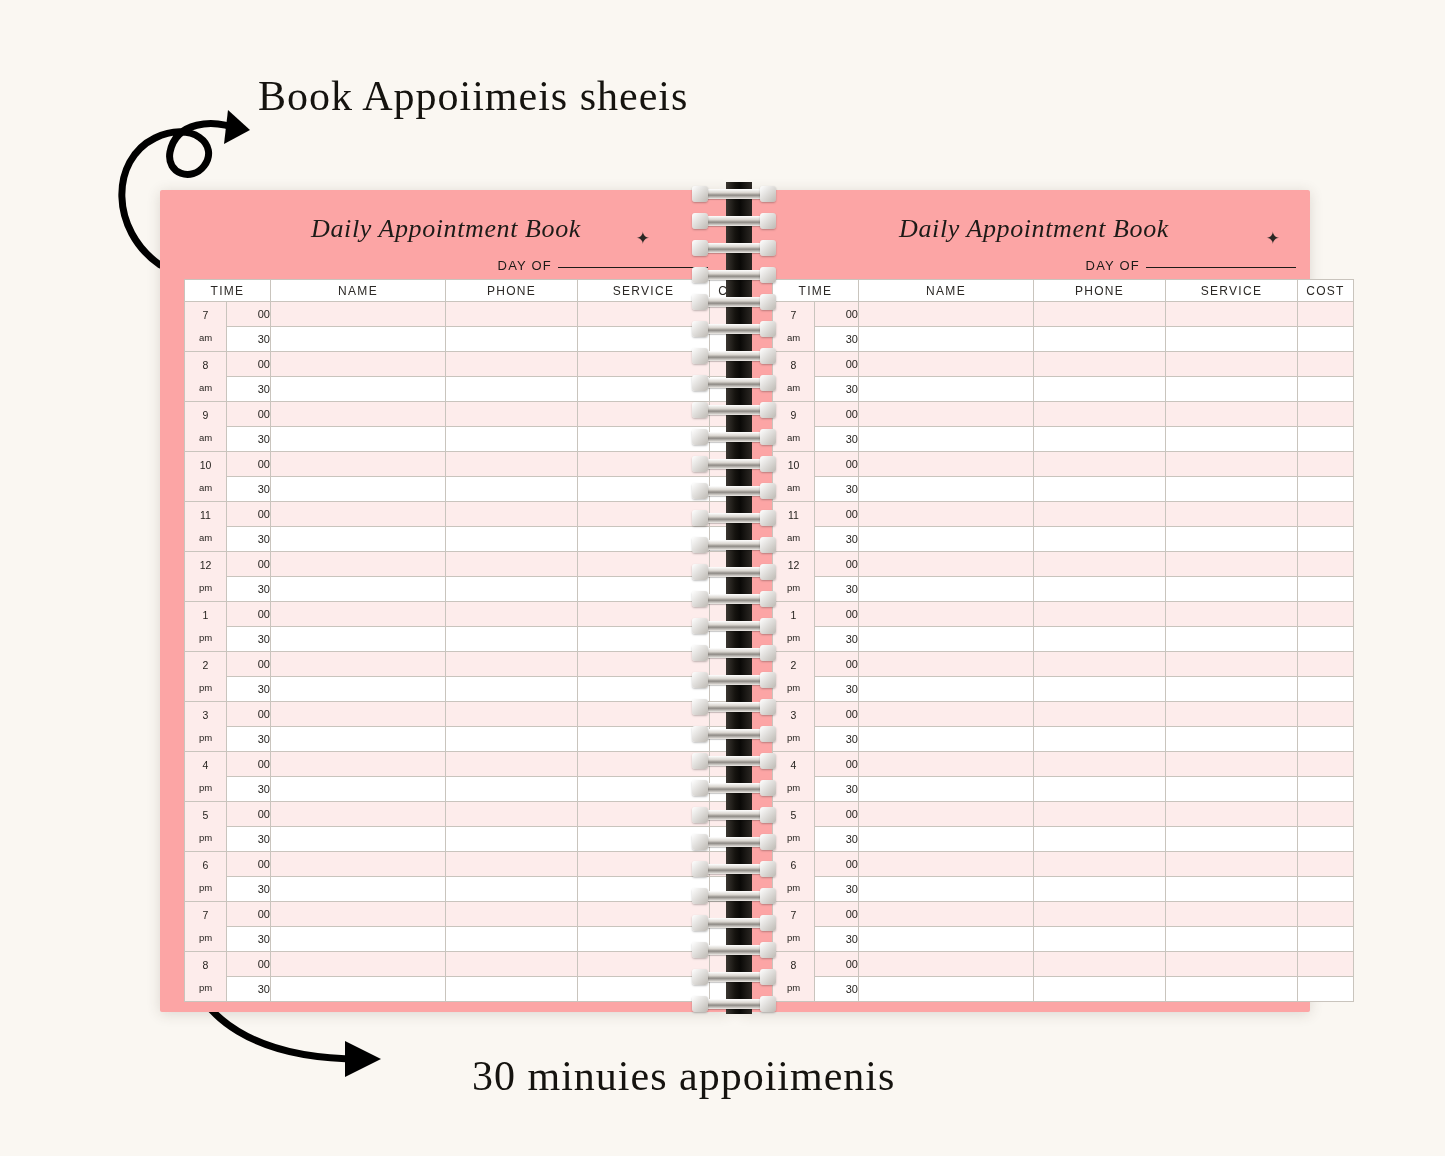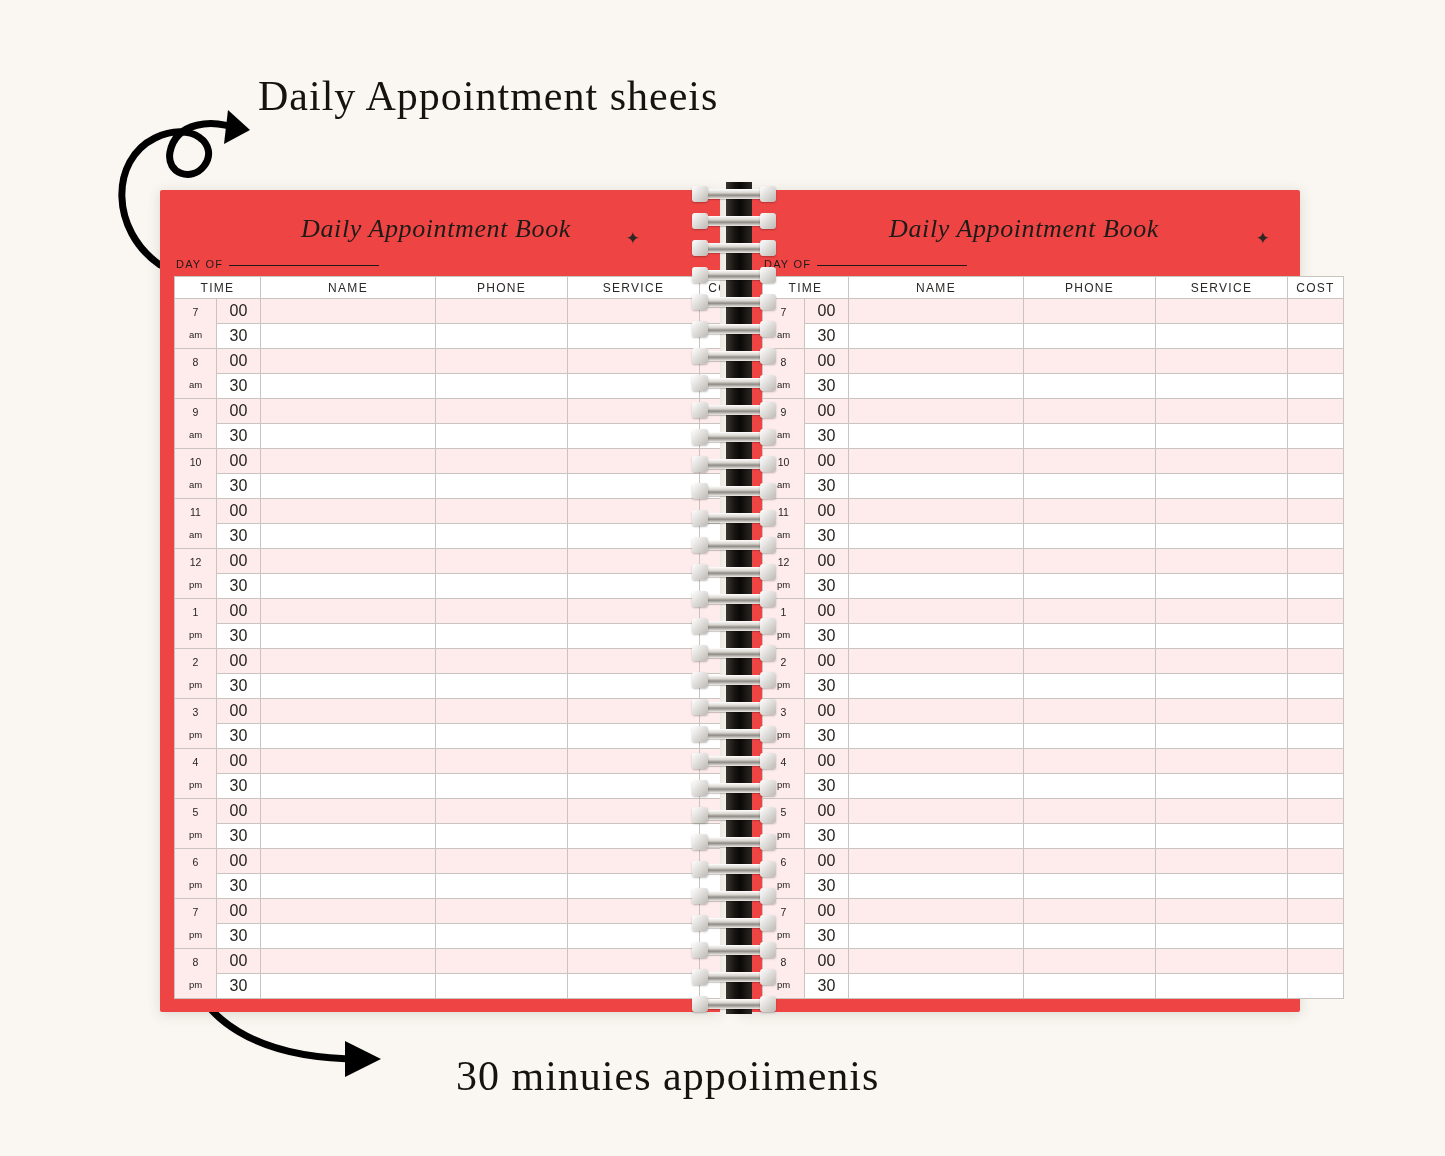--- a/index.html
+++ b/index.html
@@ -22,21 +22,21 @@
     color: #15130f;
     letter-spacing: 1px;
     white-space: nowrap;
   }
   #annot-top {
     left: 258px;
     top: 72px;
     font-size: 42px;
   }
   #annot-bottom {
-    left: 456px;
+    left: 472px;
     top: 1052px;
     font-size: 42px;
   }
 
   .arrow-svg {
     position: absolute;
     pointer-events: none;
   }
   #arrow-top { left: 100px; top: 100px; }
   #arrow-bottom { left: 175px; top: 955px; }
@@ -47,22 +47,23 @@
     left: 160px;
     top: 190px;
     width: 1140px;
     height: 822px;
   }
   .page {
     position: absolute;
     top: 0;
     width: 560px;
     height: 822px;
-    background: #ef4444;
+    background: #fca5a5;
     box-shadow: 0 2px 14px rgba(60,50,40,0.16);
+    padding-left: 10px;
   }
   .page-left  { left: 0; border-radius: 2px 0 0 2px; }
   .page-right { left: 580px; border-radius: 0 2px 2px 0; }
 
   .page-inner {
     position: relative;
     width: 100%;
     height: 100%;
     box-sizing: border-box;
   }
@@ -86,25 +87,26 @@
     position: absolute;
     top: 16px;
     font-size: 17px;
     color: #2a2724;
     line-height: 1;
   }
   .page-left .sparkle  { right: 58px; }
   .page-right .sparkle { right: 16px; }
 
   .dayof {
-    font-size: 11px;
+    font-size: 13px;
     letter-spacing: 1.2px;
     color: #1d1b18;
     margin: 4px 0 6px 2px;
     white-space: nowrap;
+    text-align: right;
   }
   .dayof .rule {
     display: inline-block;
     width: 150px;
     border-bottom: 1px solid #1d1b18;
     margin-left: 6px;
     vertical-align: 2px;
   }
 
   table.appt {
@@ -130,22 +132,22 @@
     text-align: center;
     font-size: 10.5px;
     color: #26231f;
     line-height: 1.15;
     background: #ffffff;
   }
   td.hour .h { display: block; }
   td.hour .mer { display: block; font-size: 9.5px; margin-top: 12px; }
   td.half {
     width: 44px;
-    text-align: center;
-    font-size: 16px;
+    text-align: right;
+    font-size: 11px;
     color: #26231f;
   }
   col.c-name    { width: 175px; }
   col.c-phone   { width: 132px; }
   col.c-service { width: 132px; }
   col.c-cost    { width: 56px; }
 
   tr.tint td { background: #fdeceb; }
   tr.plain td { background: #ffffff; }
 
@@ -192,21 +194,21 @@
     left: 36px;
     top: -4px;
     width: 26px;
     height: 832px;
     background: linear-gradient(90deg,#3a3631 0%,#15130f 35%,#0a0907 55%,#2c2824 100%);
   }
 </style>
 </head>
 <body>
 
-<div class="annot" id="annot-top">Daily Appointment sheeis</div>
+<div class="annot" id="annot-top">Book Appoiimeis sheeis</div>
 <div class="annot" id="annot-bottom">30 minuies appoiimenis</div>
 
 <svg class="arrow-svg" id="arrow-top" width="180" height="180" viewBox="0 0 180 180">
   <path d="M60,165 C10,130 10,60 55,38 C92,20 120,45 104,66 C92,82 66,74 70,52 C76,22 112,18 140,30" fill="none" stroke="#000" stroke-width="7" stroke-linecap="round"></path>
   <path d="M128,10 L150,30 L124,44 Z" fill="#000"></path>
 </svg>
 
 <svg class="arrow-svg" id="arrow-bottom" width="240" height="130" viewBox="0 0 240 130">
   <path d="M12,8 C24,62 78,104 186,104" fill="none" stroke="#000" stroke-width="7" stroke-linecap="round"></path>
   <path d="M170,86 L206,104 L170,122 Z" fill="#000"></path>

